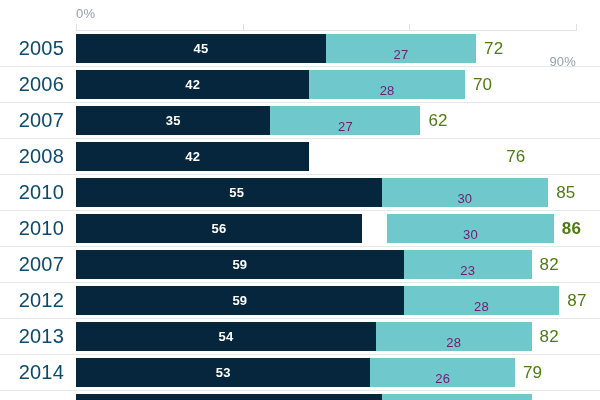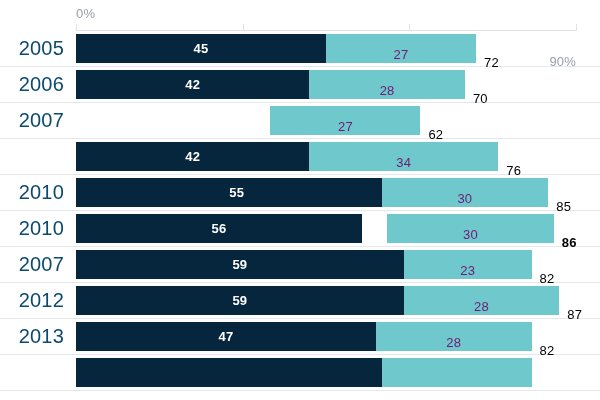--- a/index.html
+++ b/index.html
@@ -109,25 +109,25 @@
     letter-spacing: 0.2px;
     white-space: nowrap;
   }
   .bar-seg.secondary .seg-value {
     font-weight: normal;
     color: #701a75;
     margin-top: 11px;
   }
   .total-value {
     position: absolute;
-    top: 14px;
+    top: 0;
     height: 29px;
     line-height: 29px;
-    font-size: 13px;
-    color: #000000;
+    font-size: 17px;
+    color: #4d7c0f;
     white-space: nowrap;
     letter-spacing: 0.2px;
   }
 </style>
 </head>
 <body>
 
 <div id="chart-root">
 
   <div id="axis-area">
@@ -165,34 +165,35 @@
           </div>
           <div class="bar-seg secondary" style="left: 233.333px; width: 155.556px; background: rgb(111, 201, 204);">
             <span class="seg-value">28</span>
           </div>
           <div class="total-value" style="left: 396.889px;">70</div>
         </div>
       </div>
       <div class="chart-row">
         <div class="row-year">2007</div>
         <div class="bar-track">
+          <div class="bar-seg primary" style="left: 0px; width: 194.444px; background: rgb(6, 38, 61);">
+            <span class="seg-value">35</span>
+          </div>
           <div class="bar-seg secondary" style="left: 194.444px; width: 150px; background: rgb(111, 201, 204);">
             <span class="seg-value">27</span>
           </div>
           <div class="total-value" style="left: 352.444px;">62</div>
         </div>
       </div>
       <div class="chart-row">
+        <div class="row-year">2008</div>
         <div class="bar-track">
           <div class="bar-seg primary" style="left: 0px; width: 233.333px; background: rgb(6, 38, 61);">
             <span class="seg-value">42</span>
           </div>
-          <div class="bar-seg secondary" style="left: 233.333px; width: 188.889px; background: rgb(111, 201, 204);">
-            <span class="seg-value">34</span>
-          </div>
           <div class="total-value" style="left: 430.222px;">76</div>
         </div>
       </div>
       <div class="chart-row">
         <div class="row-year">2010</div>
         <div class="bar-track">
           <div class="bar-seg primary" style="left: 0px; width: 305.556px; background: rgb(6, 38, 61); padding-left: 16px;">
             <span class="seg-value">55</span>
           </div>
           <div class="bar-seg secondary" style="left: 305.556px; width: 166.667px; background: rgb(111, 201, 204);">
@@ -234,29 +235,41 @@
           <div class="bar-seg secondary" style="left: 327.778px; width: 155.556px; background: rgb(111, 201, 204);">
             <span class="seg-value">28</span>
           </div>
           <div class="total-value" style="left: 491.333px;">87</div>
         </div>
       </div>
       <div class="chart-row">
         <div class="row-year">2013</div>
         <div class="bar-track">
           <div class="bar-seg primary" style="left: 0px; width: 300px; background: rgb(6, 38, 61);">
-            <span class="seg-value">47</span>
+            <span class="seg-value">54</span>
           </div>
           <div class="bar-seg secondary" style="left: 300px; width: 155.556px; background: rgb(111, 201, 204);">
             <span class="seg-value">28</span>
           </div>
           <div class="total-value" style="left: 463.556px;">82</div>
         </div>
       </div>
       <div class="chart-row">
+        <div class="row-year">2014</div>
+        <div class="bar-track">
+          <div class="bar-seg primary" style="left: 0px; width: 294.444px; background: rgb(6, 38, 61);">
+            <span class="seg-value">53</span>
+          </div>
+          <div class="bar-seg secondary" style="left: 294.444px; width: 144.444px; background: rgb(111, 201, 204);">
+            <span class="seg-value">26</span>
+          </div>
+          <div class="total-value" style="left: 446.889px;">79</div>
+        </div>
+      </div>
+      <div class="chart-row">
         <div class="row-year"></div>
         <div class="bar-track">
           <div class="bar-seg primary" style="left: 0px; width: 305.556px; background: rgb(6, 38, 61);">
             <span class="seg-value"></span>
           </div>
           <div class="bar-seg secondary" style="left: 305.556px; width: 150px; background: rgb(111, 201, 204);">
             <span class="seg-value"></span>
           </div>
           <div class="total-value" style="left: 463.556px;"></div>
         </div>

